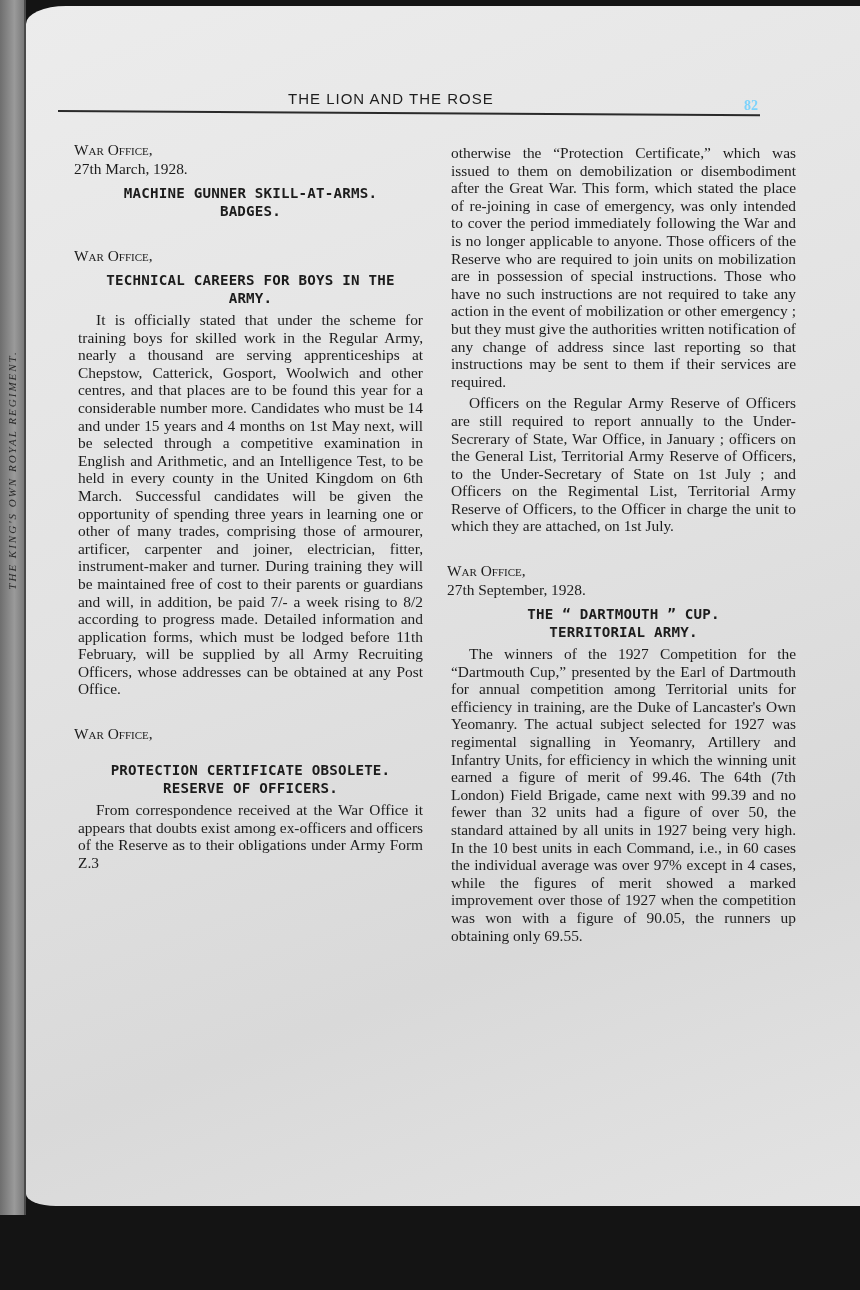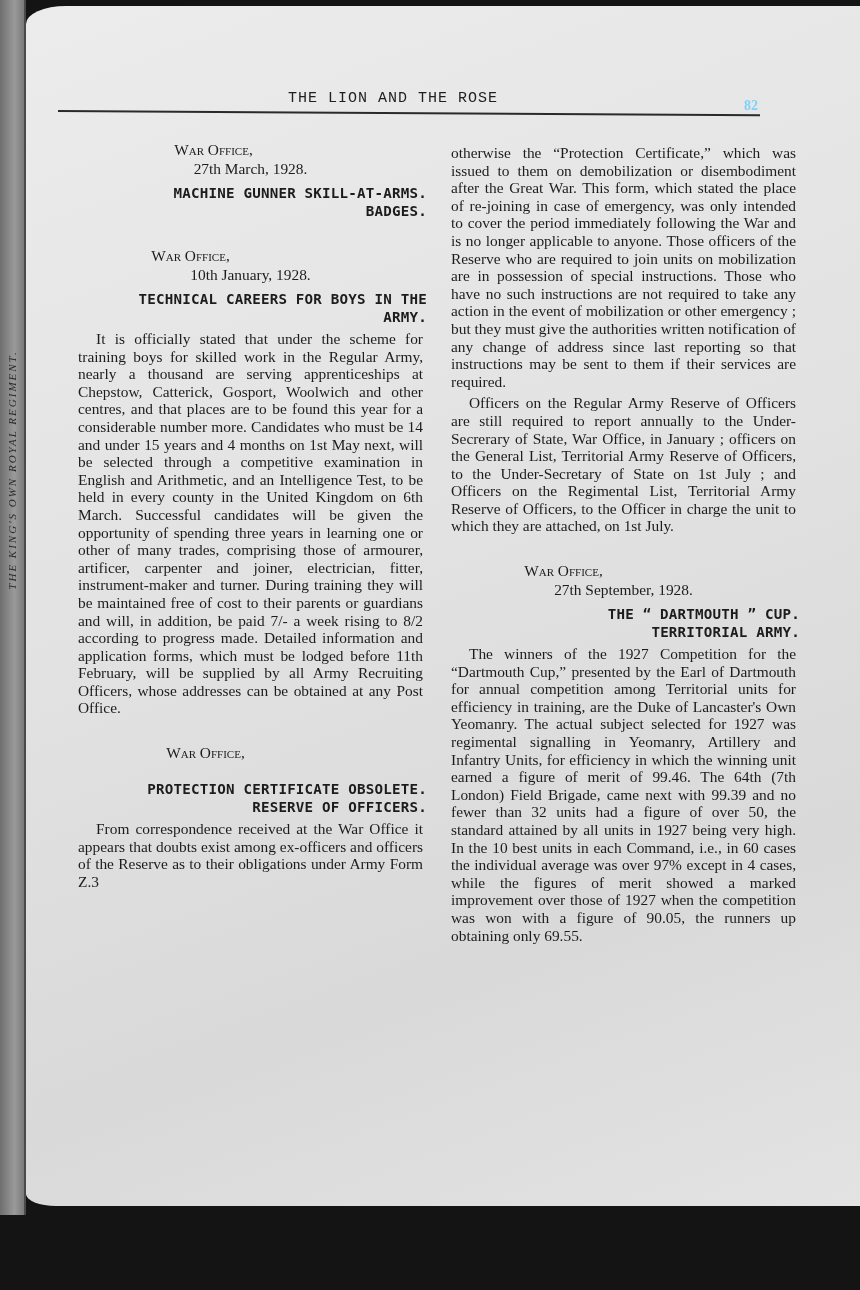--- a/index.html
+++ b/index.html
@@ -23,46 +23,46 @@
     position: absolute; left: 26px; top: 6px; width: 834px; height: 1200px;
     background: linear-gradient(160deg, #ececec 0%, #e2e2e2 45%, #d9d9d9 75%, #e3e3e3 100%);
     border-top-left-radius: 40px 18px;
     border-bottom-left-radius: 30px 12px;
   }
   .running-head {
     position: absolute; left: 58px; top: 88px; width: 702px; height: 26px;
   }
   .rh-title {
     position: absolute; left: 230px; top: 2px;
-    font-family: Liberation Mono, monospace; font-size: 15px; letter-spacing: 1px; color: #1f1f1f; text-align: right;
+    font-family: Liberation Sans, sans-serif; font-size: 15px; letter-spacing: 1px; color: #1f1f1f; text-align: right;
   }
   .rh-page {
     position: absolute; right: 2px; top: 10px;
     font-family: "Liberation Serif", serif; font-size: 14px; font-weight: bold; color: #7dd3fc;
   }
   .rh-rule {
     position: absolute; left: 0; right: 0; top: 22px; height: 0;
     border-top: 2px solid #2a2a2a; transform: rotate(0.35deg); transform-origin: left;
   }
   .col {
     position: absolute; top: 140px; width: 353px;
     font-family: "Liberation Serif", serif; color: #1c1c1c;
     font-size: 15.4px; line-height: 17.6px; text-align: justify;
   }
   .col.left { left: 74px; }
   .col.right { left: 447px; }
-  .dateline { text-align: center; font-size: 15.4px; line-height: 19px; }
+  .dateline { text-align: left; font-size: 15.4px; line-height: 19px; }
   .dateline .office { font-variant: small-caps; padding-right: 74px; display: block; }
   .dateline .office.r2 { padding-right: 120px; }
   .dateline .office.r3 { padding-right: 90px; }
   .dateline .office.r4 { padding-right: 120px; }
   .dateline .date { display: block; }
   .heading {
     font-family: "DejaVu Sans Mono", monospace; font-weight: bold;
-    font-size: 14.2px; line-height: 18px; text-align: right; letter-spacing: 0.2px; margin: 6px 0 4px 0;
+    font-size: 14.2px; line-height: 18px; text-align: center; letter-spacing: 0.2px; margin: 6px 0 4px 0;
   }
   .heading span { display: block; }
   p { margin: 4px; text-indent: 18px; }
   .gap { height: 22px; }
   .gap-s { height: 12px; }
 </style>
 </head>
 <body>
 
 <div class="spine">
@@ -87,21 +87,20 @@
       <span>MACHINE GUNNER SKILL-AT-ARMS.</span>
       <span>BADGES.</span>
     </div>
   </section>
 
   <div class="gap"></div>
 
   <section>
     <div class="dateline">
       <span class="office r2">War Office,</span>
-      <span class="date">10th January, 1928.</span>
     </div>
     <div class="heading">
       <span>TECHNICAL CAREERS FOR BOYS IN THE</span>
       <span>ARMY.</span>
     </div>
     <p>It is officially stated that under the scheme for training boys for skilled work in the Regular Army, nearly a thousand are serving apprenticeships at Chepstow, Catterick, Gosport, Woolwich and other centres, and that places are to be found this year for a considerable number more. Candidates who must be 14 and under 15 years and 4 months on 1st May next, will be selected through a competitive examination in English and Arithmetic, and an Intelligence Test, to be held in every county in the United Kingdom on 6th March. Successful candidates will be given the opportunity of spending three years in learning one or other of many trades, comprising those of armourer, artificer, carpenter and joiner, electrician, fitter, instrument-maker and turner. During training they will be maintained free of cost to their parents or guardians and will, in addition, be paid 7/- a week rising to 8/2 according to progress made. Detailed information and application forms, which must be lodged before 11th February, will be supplied by all Army Recruiting Officers, whose addresses can be obtained at any Post Office.</p>
   </section>
 
   <div class="gap"></div>
 

